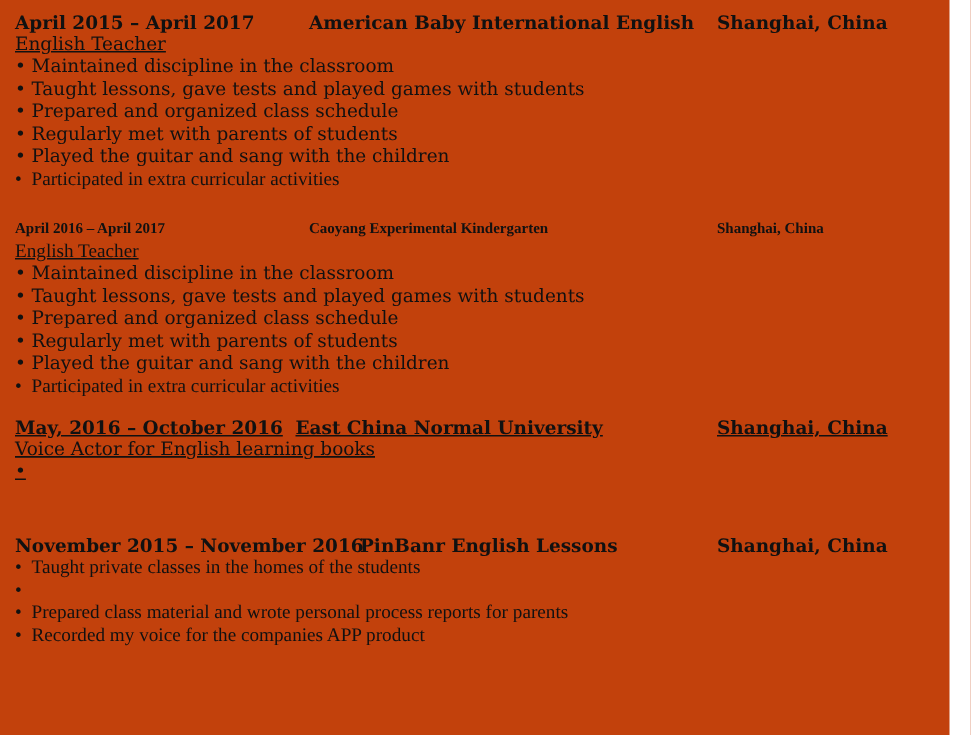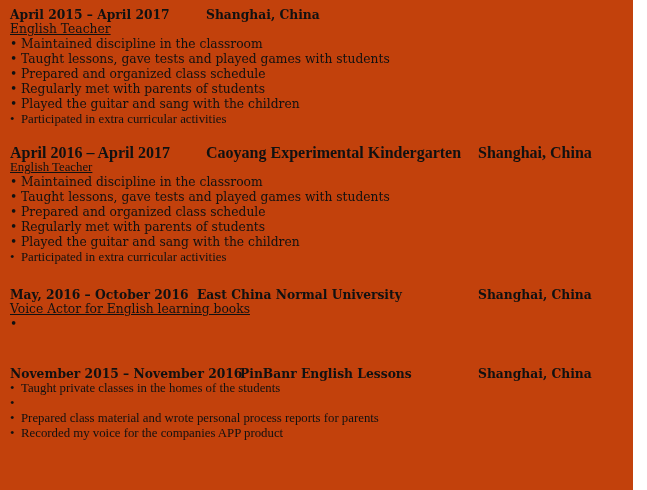--- a/index.html
+++ b/index.html
@@ -12,39 +12,40 @@
     box-sizing: border-box;
     padding: 7px 20px 0 10px;
     overflow: hidden;
   }
   .f-slab  { font-family: "DejaVu Serif", serif; }
   .f-times { font-family: "Liberation Serif", serif; }
   .line { line-height: 15px; font-size: 12.3px; white-space: nowrap; }
   .f-times.line, .f-times .cell, .bullet .f-times { font-size: 12.8px; }
   .hdr { display: grid; font-weight: bold; }
   .hdr .cell { line-height: 15px; font-size: 12.3px; white-space: nowrap; }
-  .hdr .cell.f-times { font-size: 16px; }
+  .hdr .cell.f-times { font-size: 10px; }
   .sec-1 .hdr, .sec-2 .hdr { grid-template-columns: 196px 272px 1fr; }
   .sec-3 .hdr { grid-template-columns: 187px 281px 1fr; }
   .sec-4 .hdr { grid-template-columns: 230px 238px 1fr; }
   .sec-2 { margin-top: 18px; }
-  .sec-3 { margin-top: 22px; }
+  .sec-3 { margin-top: 12px; text-decoration: underline; }
   .sec-4 { margin-top: 34px; }
   .role { text-decoration: underline; }
   .bullet { display: flex; }
   .bullet .mark { display: inline-block; width: 11px; flex: 0 0 11px; }
 </style>
 </head>
 <body>
 
 <div class="page">
 
   <div class="sec-1">
     <div class="hdr">
       <span class="cell f-slab">April 2015 – April 2017</span>
+      <span class="cell f-slab">American Baby International English</span>
       <span class="cell f-slab">Shanghai, China</span>
     </div>
     <div class="line f-slab role">English Teacher</div>
     <div class="line bullet f-slab">
         <span class="mark">•</span>
         <span>Maintained discipline in the classroom</span>
       </div>
     <div class="line bullet f-slab">
         <span class="mark">•</span>
         <span>Taught lessons, gave tests and played games with students</span>

